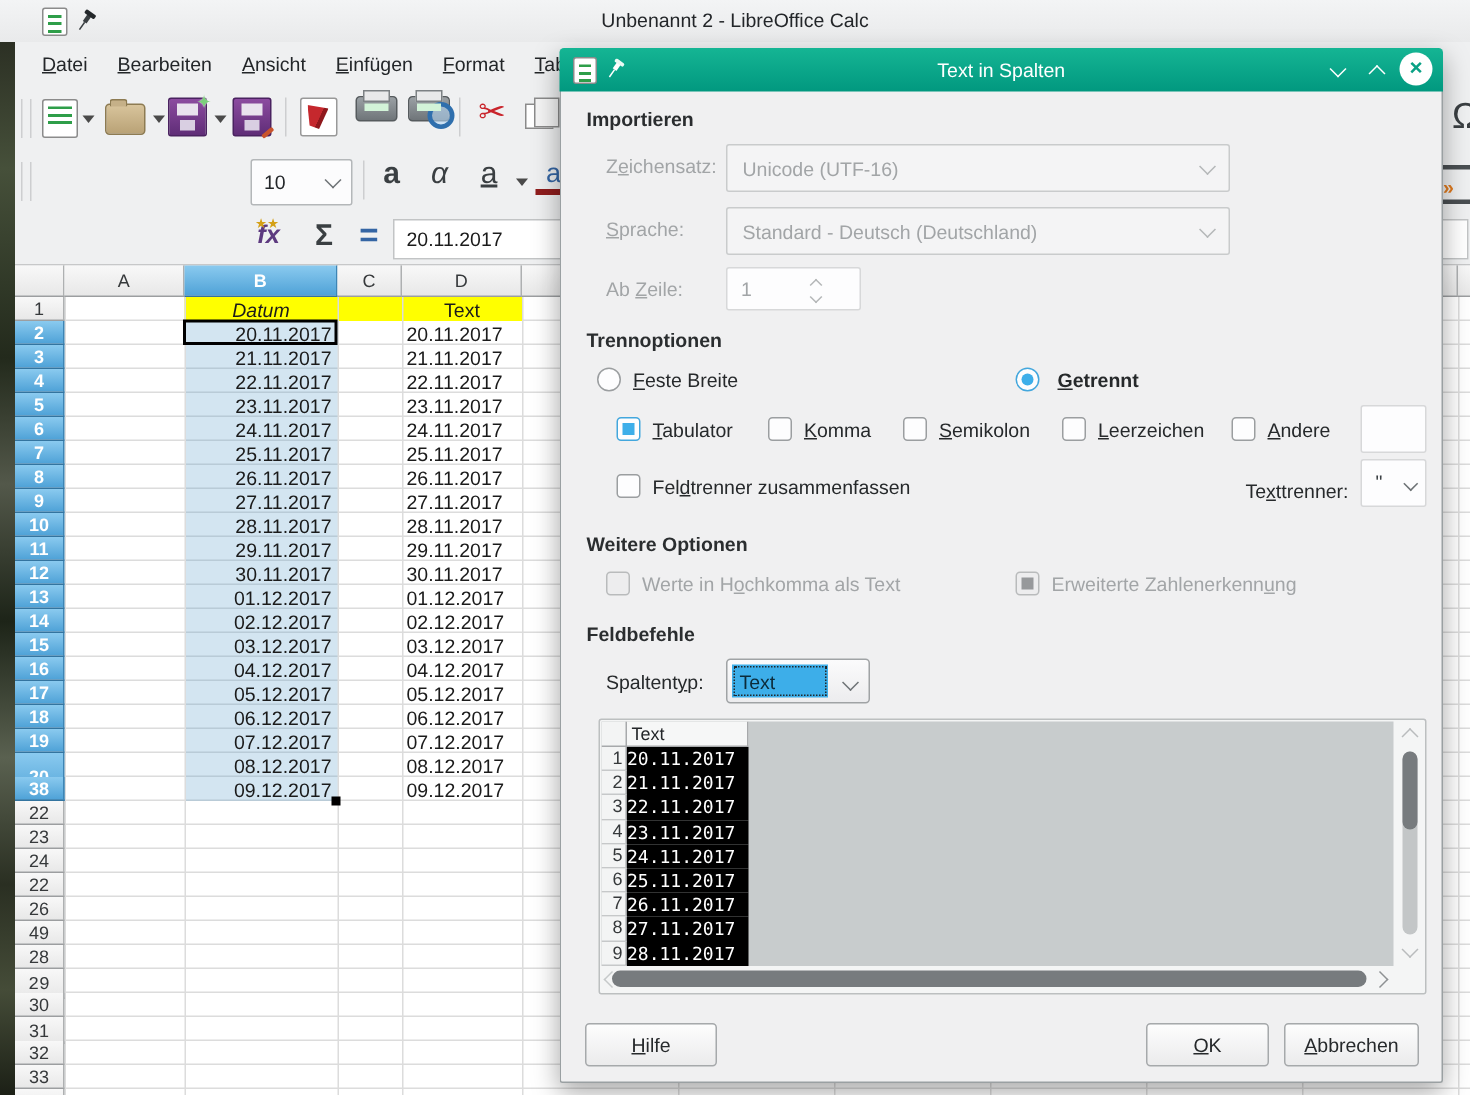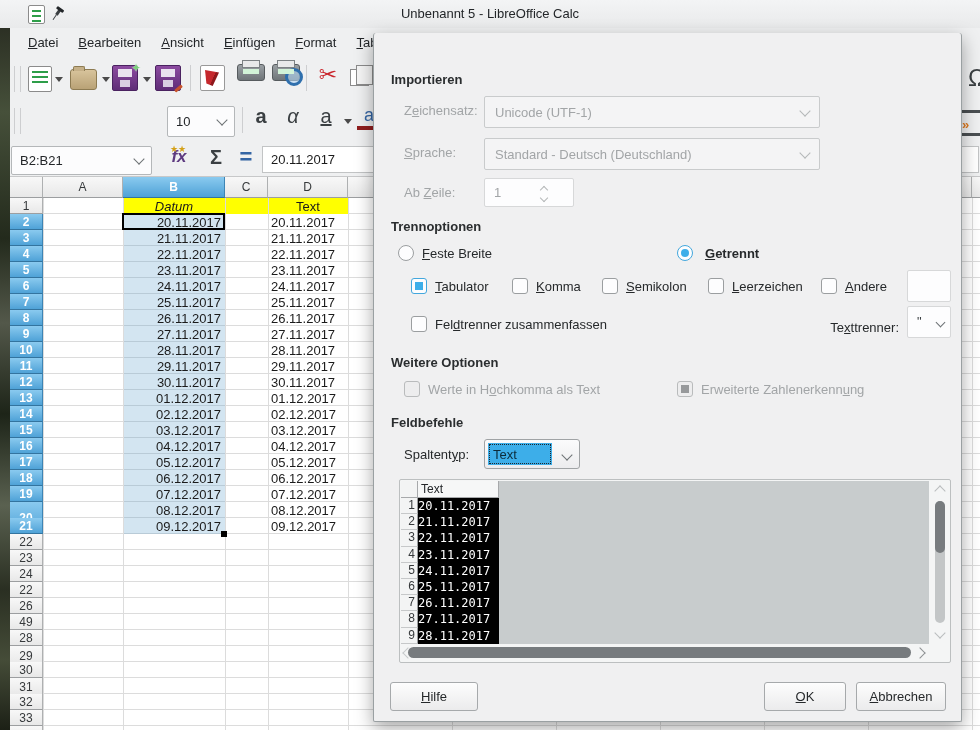--- a/index.html
+++ b/index.html
@@ -103,21 +103,21 @@
 
   <div class="titlebar">
     <span class="ico i-doc" style="left:28px;top:5px;width:15px;height:17px;"></span>
     <svg class="abs" style="left:50px;top:6px;" width="14" height="16">
       <g transform="rotate(35 7 8)">
           <rect x="5.5" y="2" width="3" height="7" fill="#3a3f42"></rect>
           <rect x="3" y="1" width="8" height="3" rx="1" fill="#23272a"></rect>
           <rect x="6.5" y="9" width="1" height="6" fill="#3a3f42"></rect>
         </g>
     </svg>
-    <div class="title">Unbenannt 5 - LibreOffice Calc</div>
+    <div class="title">Unbenannt 2 - LibreOffice Calc</div>
   </div>
 
   <div class="wallpaper"></div>
 
   <div class="menubar" id="menubar" style="padding-left:8px;"><span class="menu-item"><u>D</u>atei</span><span class="menu-item"><u>B</u>earbeiten</span><span class="menu-item"><u>A</u>nsicht</span><span class="menu-item"><u>E</u>infügen</span><span class="menu-item"><u>F</u>ormat</span><span class="menu-item"><u>T</u>abell</span></div>
 
   <div class="tbar" style="top:58px;height:42px;">
     <div class="grip"></div>
     <span class="ico i-doc" style="left:18px;top:8px;width:22px;height:24px;"></span>
     <span class="caret" style="left:45px;top:19px;"></span>
@@ -153,24 +153,20 @@
     <span class="glyph" style="left:270px;top:5px;width:26px;font-style:italic;font-size:20px;">α</span>
     <span class="glyph" style="left:303px;top:5px;width:26px;font-size:20px;text-decoration:underline;">a</span>
     <span class="caret" style="left:334px;top:19px;"></span>
     <span class="glyph" style="left:347px;top:5px;width:24px;font-size:18px;color:#3465a4;border-bottom:4px solid #8f1d1d;">a</span>
     <span class="abs" style="left:952px;top:10px;width:20px;height:20px;border-top:3px solid #4a4f52;border-bottom:3px solid #4a4f52;">
       <span class="abs" style="left:0;top:4px;color:#e07b1f;font-weight:bold;font-size:13px;">»</span>
     </span>
   </div>
 
   <div class="tbar" style="top:142px;height:35px;border-bottom:1px solid #c7c8c9;box-sizing:border-box;">
-    <div class="combo" style="left:1px;top:4px;width:139px;height:27px;">
-      <span class="cval">B2:B21</span>
-      <span class="chev"></span>
-    </div>
     <span class="glyph" style="left:155px;top:5px;width:28px;font-style:italic;font-weight:bold;font-size:17px;color:#5d3a80;">fx</span>
     <span class="abs" style="left:160px;top:2px;color:#d4a017;font-size:9px;">★★</span>
     <span class="glyph" style="left:192px;top:4px;width:28px;font-weight:bold;font-size:20px;">Σ</span>
     <span class="glyph" style="left:222px;top:2px;width:28px;font-weight:bold;font-size:22px;color:#3465a4;">=</span>
     <div class="abs" style="left:252px;top:4px;width:717px;height:27px;background:#fff;border:1px solid #c2c4c5;box-sizing:border-box;">
       <span class="cval abs" style="left:8px;top:0;bottom:0;display:flex;align-items:center;">20.11.2017</span>
     </div>
   </div>
 
   <div class="abs" id="sheet" style="left:0;top:177px;width:980px;height:553px;">
@@ -247,29 +243,29 @@
       <div class="rowhdr hdr-sel" style="left: 10px; top: 181px; width: 33px; height: 16px;">11</div>
       <div class="rowhdr hdr-sel" style="left: 10px; top: 197px; width: 33px; height: 16px;">12</div>
       <div class="rowhdr hdr-sel" style="left: 10px; top: 213px; width: 33px; height: 16px;">13</div>
       <div class="rowhdr hdr-sel" style="left: 10px; top: 229px; width: 33px; height: 16px;">14</div>
       <div class="rowhdr hdr-sel" style="left: 10px; top: 245px; width: 33px; height: 16px;">15</div>
       <div class="rowhdr hdr-sel" style="left: 10px; top: 261px; width: 33px; height: 16px;">16</div>
       <div class="rowhdr hdr-sel" style="left: 10px; top: 277px; width: 33px; height: 16px;">17</div>
       <div class="rowhdr hdr-sel" style="left: 10px; top: 293px; width: 33px; height: 16px;">18</div>
       <div class="rowhdr hdr-sel" style="left: 10px; top: 309px; width: 33px; height: 16px;">19</div>
       <div class="rowhdr hdr-sel" style="left: 10px; top: 325px; width: 33px; height: 32px;">20</div>
-      <div class="rowhdr hdr-sel" style="left: 10px; top: 341px; width: 33px; height: 16px;">21</div>
+      <div class="rowhdr hdr-sel" style="left: 10px; top: 341px; width: 33px; height: 16px;">38</div>
       <div class="rowhdr" style="left: 10px; top: 357px; width: 33px; height: 16px;">22</div>
       <div class="rowhdr" style="left: 10px; top: 373px; width: 33px; height: 16px;">23</div>
       <div class="rowhdr" style="left: 10px; top: 389px; width: 33px; height: 16px;">24</div>
       <div class="rowhdr" style="left: 10px; top: 405px; width: 33px; height: 16px;">22</div>
       <div class="rowhdr" style="left: 10px; top: 421px; width: 33px; height: 16px;">26</div>
       <div class="rowhdr" style="left: 10px; top: 437px; width: 33px; height: 16px;">49</div>
       <div class="rowhdr" style="left: 10px; top: 453px; width: 33px; height: 16px;">28</div>
-      <div class="rowhdr" style="left: 10px; top: 469px; width: 33px; height: 20px;">29</div>
+      <div class="rowhdr" style="left: 10px; top: 469px; width: 33px; height: 20px; font-family: Liberation Mono, monospace;">29</div>
       <div class="rowhdr" style="left: 10px; top: 485px; width: 33px; height: 16px;">30</div>
       <div class="rowhdr" style="left: 10px; top: 501px; width: 33px; height: 18px;">31</div>
       <div class="rowhdr" style="left: 10px; top: 517px; width: 33px; height: 16px;">32</div>
       <div class="rowhdr" style="left: 10px; top: 533px; width: 33px; height: 16px;">33</div>
       <div class="rowhdr" style="left: 10px; top: 549px; width: 33px; height: 16px;"></div>
       <div style="position: absolute; left: 124px; top: 37px; width: 101px; height: 320px; background: rgba(80, 150, 200, 0.25);"></div>
       <div class="cellv" style="left: 123px; top: 37px; width: 102px; height: 16px; justify-content: flex-end; padding-right: 4px;">20.11.2017</div>
       <div class="cellv" style="left: 268px; top: 37px; width: 80px; height: 16px; padding-left: 3px;">20.11.2017</div>
       <div class="cellv" style="left: 123px; top: 53px; width: 102px; height: 16px; justify-content: flex-end; padding-right: 4px;">21.11.2017</div>
       <div class="cellv" style="left: 268px; top: 53px; width: 80px; height: 16px; padding-left: 3px;">21.11.2017</div>
@@ -307,25 +303,39 @@
       <div class="cellv" style="left: 268px; top: 309px; width: 80px; height: 16px; padding-left: 3px;">07.12.2017</div>
       <div class="cellv" style="left: 123px; top: 325px; width: 102px; height: 16px; justify-content: flex-end; padding-right: 4px;">08.12.2017</div>
       <div class="cellv" style="left: 268px; top: 325px; width: 80px; height: 16px; padding-left: 3px;">08.12.2017</div>
       <div class="cellv" style="left: 123px; top: 341px; width: 102px; height: 16px; justify-content: flex-end; padding-right: 4px;">09.12.2017</div>
       <div class="cellv" style="left: 268px; top: 341px; width: 80px; height: 16px; padding-left: 3px;">09.12.2017</div>
       <div style="position: absolute; left: 122px; top: 36px; width: 103px; height: 17px; border: 2px solid rgb(0, 0, 0); box-sizing: border-box; background: transparent;"></div>
       <div style="position: absolute; left: 221px; top: 354px; width: 6px; height: 6px; background: rgb(0, 0, 0);"></div>
     </div>
 
   <div class="dialog">
+    <div class="dlg-titlebar">
+      <span class="ico i-doc" style="left:9px;top:6px;width:14px;height:16px;"></span>
+      <svg class="abs" style="left:31px;top:7px;" width="13" height="15">
+        <g transform="rotate(35 6 7)">
+            <rect x="4.5" y="1.5" width="3" height="6" fill="#ffffff"></rect>
+            <rect x="2.5" y="0.5" width="7" height="2.6" rx="1" fill="#eafaf4"></rect>
+            <rect x="5.5" y="7.5" width="1" height="6" fill="#ffffff"></rect>
+          </g>
+      </svg>
+      <div class="dlg-title">Text in Spalten</div>
+      <span class="chev white" style="position:absolute;left:515px;top:10px;"></span>
+      <span class="chev white up" style="position:absolute;left:541px;top:13px;"></span>
+      <span class="dlg-close" style="left:560px;top:3px;">×</span>
+    </div>
 
     <div class="sect" style="left:17px;top:39px;">Importieren</div>
     <div class="lbl" style="left:30px;top:70px;">Z<u>e</u>ichensatz:</div>
     <div class="dcombo" style="left:110px;top:63px;width:336px;height:32px;">
-      <span class="cval">Unicode (UTF-1)</span>
+      <span class="cval">Unicode (UTF-16)</span>
         <span class="chev"></span>
     </div>
     <div class="lbl" style="left:30px;top:112px;"><u>S</u>prache:</div>
     <div class="dcombo" style="left:110px;top:105px;width:336px;height:32px;padding-left:33px;">
       <span class="cval">Standard - Deutsch (Deutschland)</span>
         <span class="chev"></span>
     </div>
     <div class="lbl" style="left:30px;top:152px;">Ab <u>Z</u>eile:</div>
     <div class="spin" style="left:110px;top:145px;width:90px;height:29px;">
       <span class="abs" style="left:9px;top:6px;color:#a2a5a7;">1</span>

